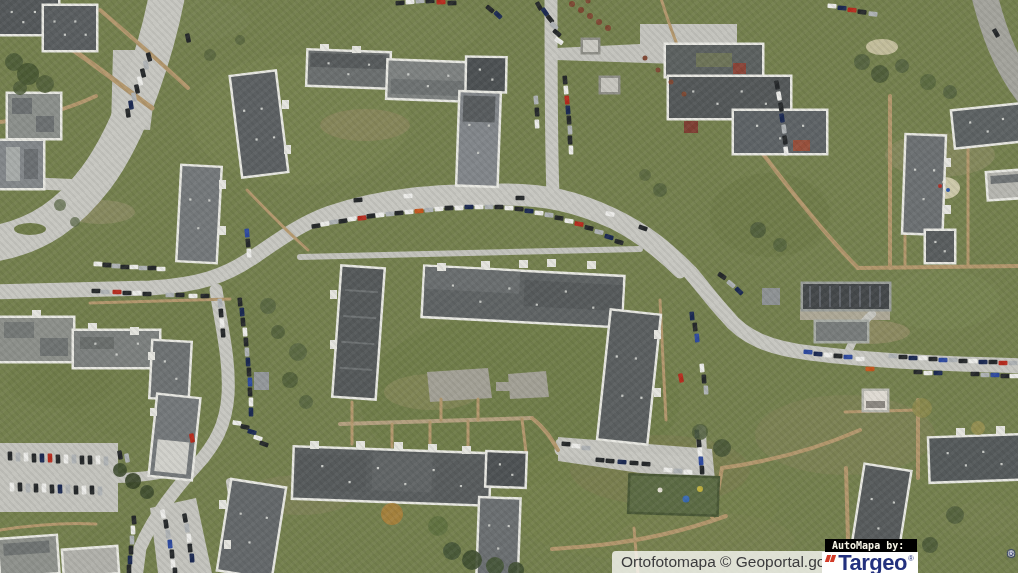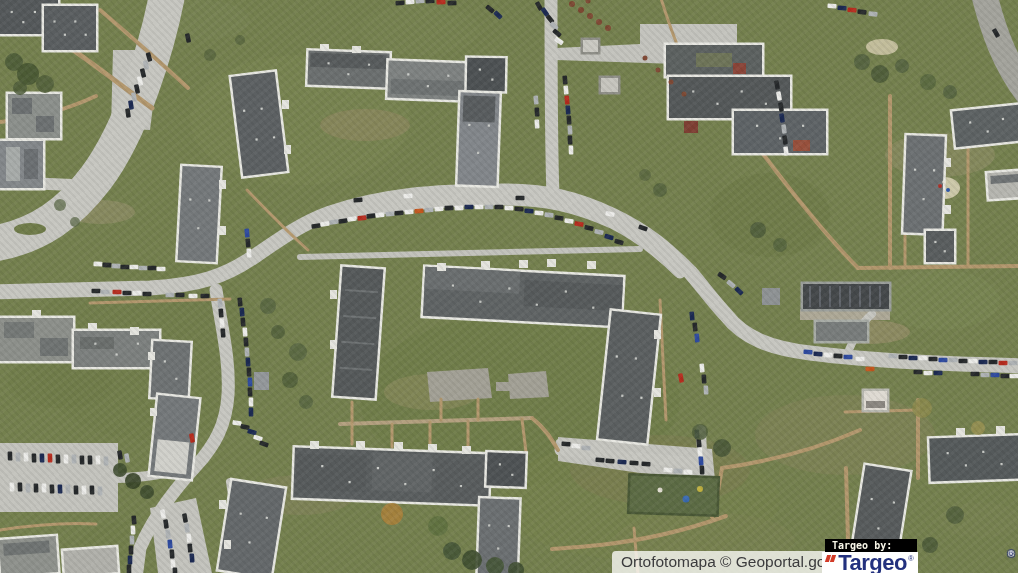--- a/index.html
+++ b/index.html
@@ -706,21 +706,21 @@
         <circle cx="944" cy="182" r="1.8" fill="#e8e4d8"></circle>
         <circle cx="686" cy="499" r="3.5" fill="#3a6ab0"></circle>
         <circle cx="700" cy="489" r="3" fill="#c0b040"></circle>
         <circle cx="660" cy="490" r="2.5" fill="#e0dcd0"></circle>
       </g>
     </svg>
   <div class="grain"></div>
 
   <div class="copyright">Ortofotomapa © Geoportal.gov.pl</div>
 
-  <div class="powered">Targeo by:</div>
+  <div class="powered">AutoMapa by:</div>
 
   <div class="targeo">
     <span class="tq">
         <i></i>
         <i></i>
       </span>
     <span class="tword">Targeo</span>
     <span class="treg">®</span>
   </div>
 

